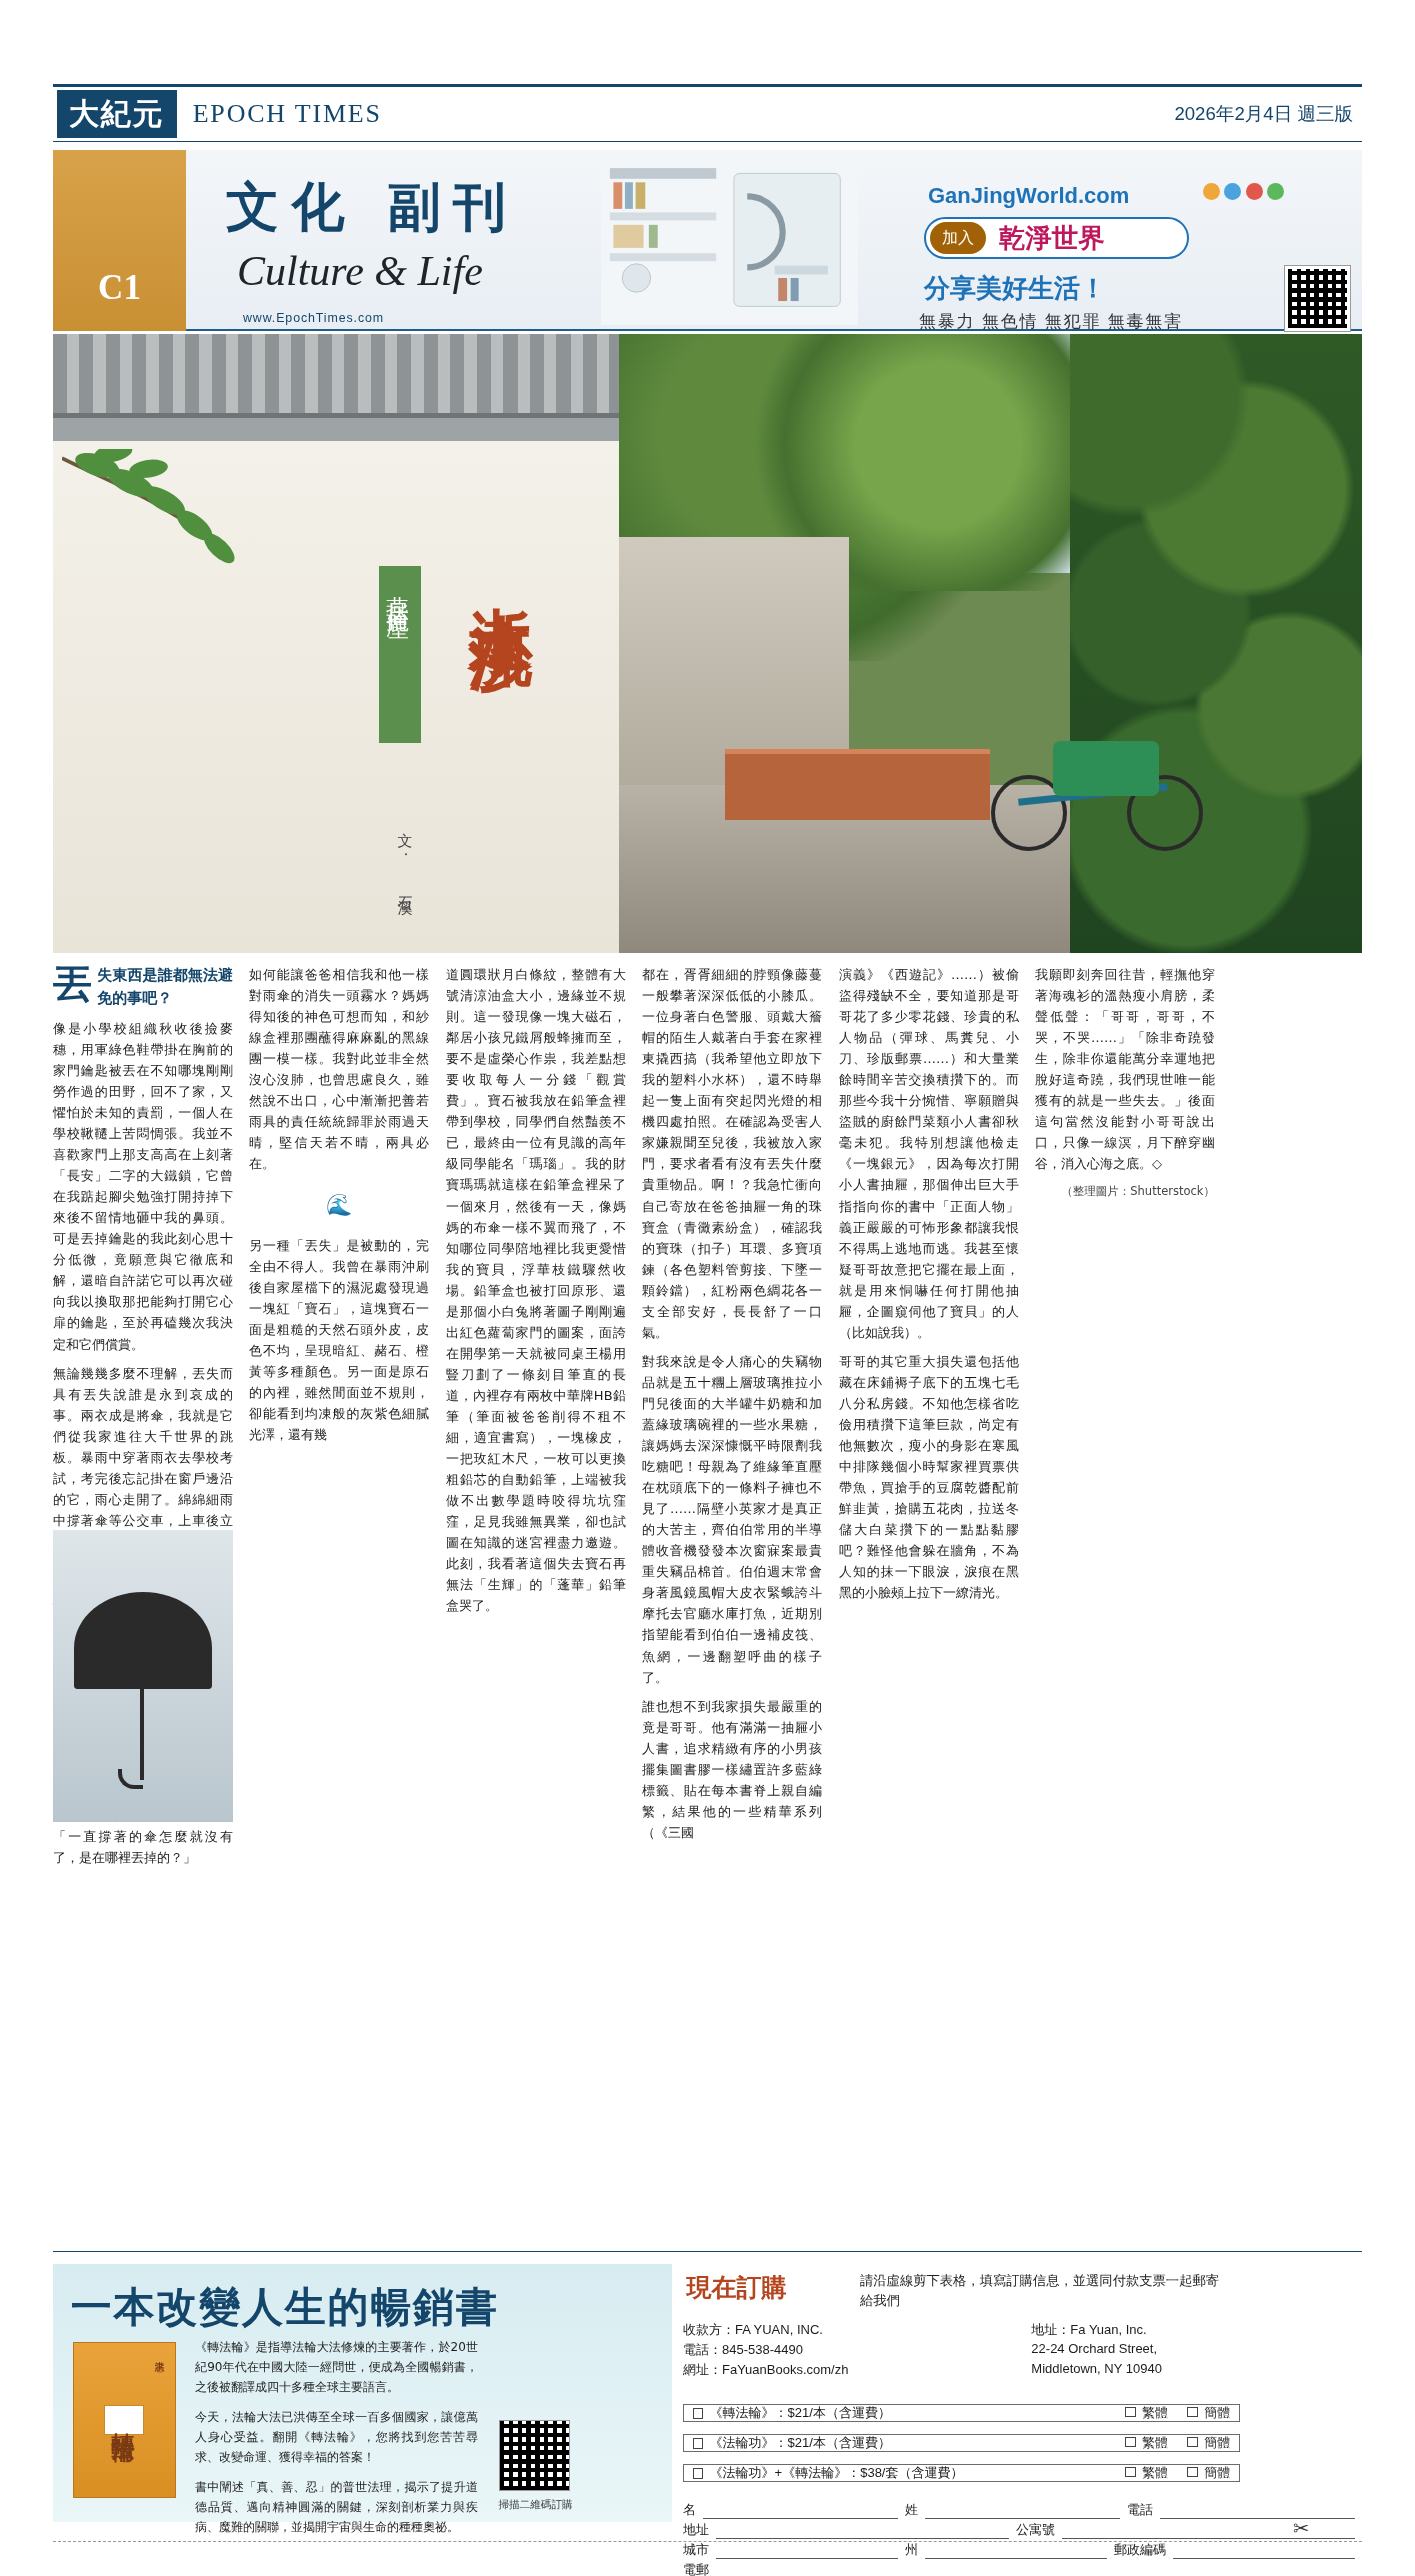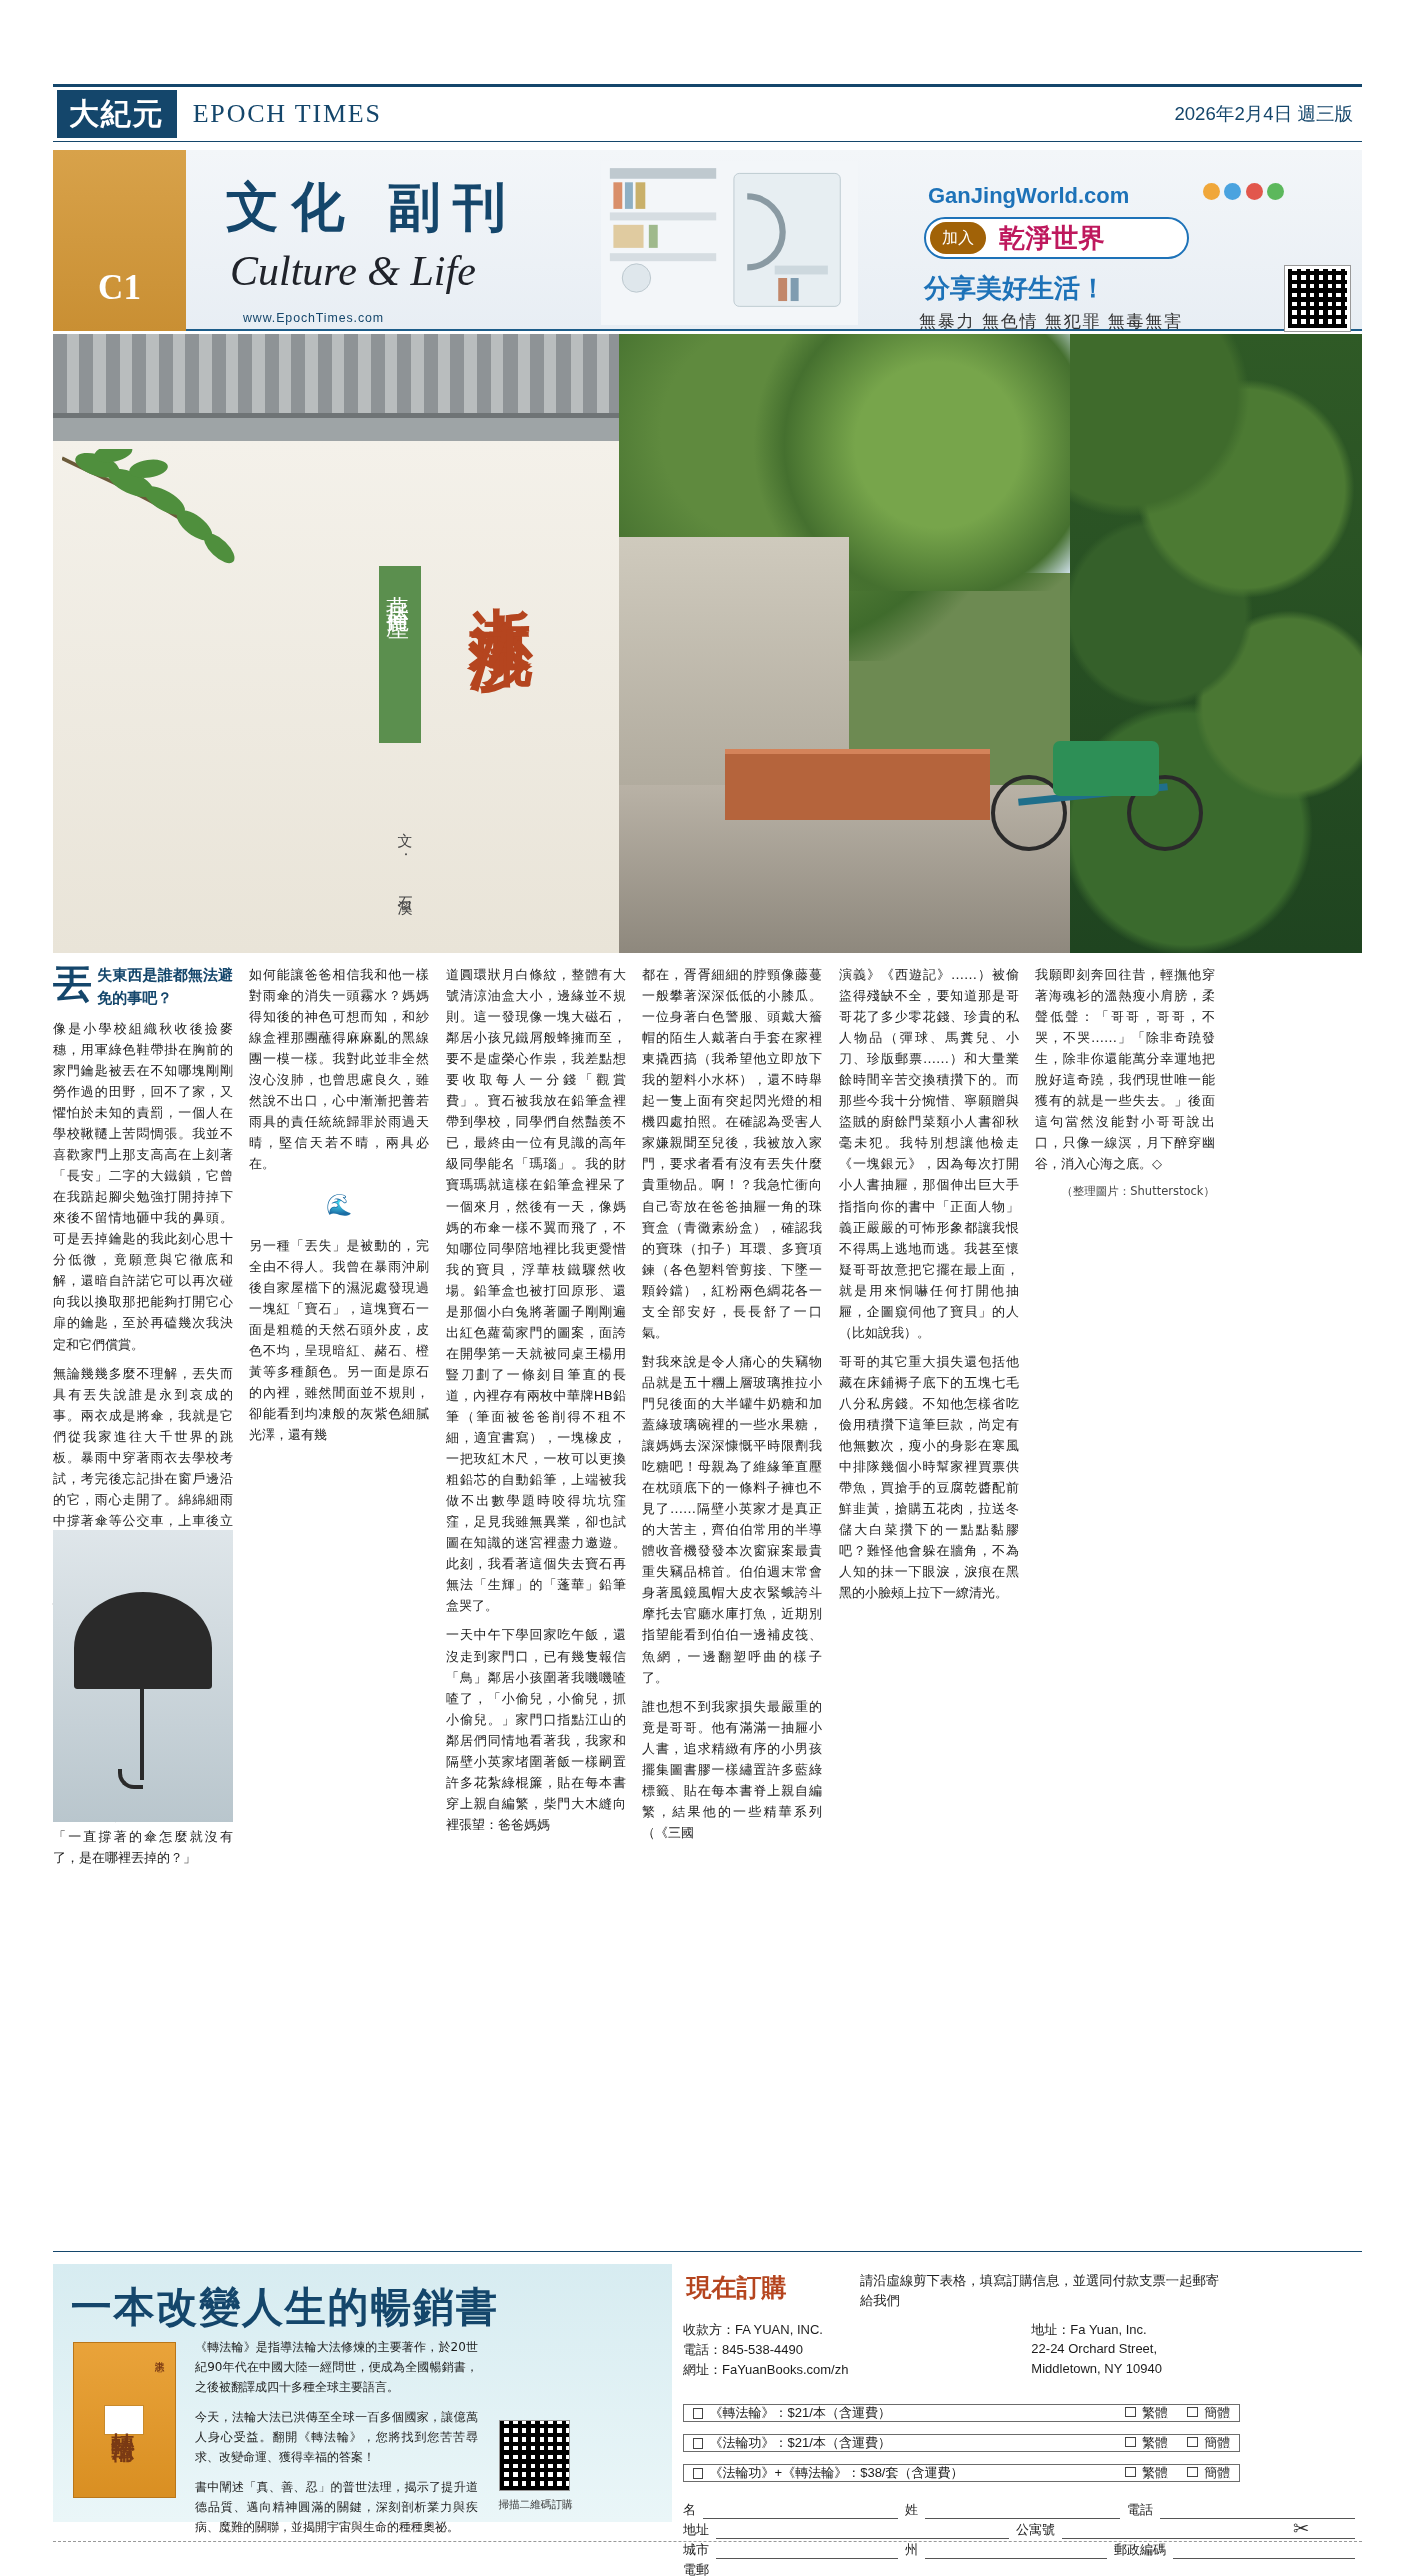--- a/index.html
+++ b/index.html
@@ -47,21 +47,21 @@
   }
   .banner-left .sec {
     color:#fff; font-size:35px; font-weight:bold; font-family:"Liberation Serif", serif;
   }
   .banner-title-zh {
     position:absolute; left:173px; top:22px;
     font-size:53px; font-weight:bold; color:#14466b; letter-spacing:12.4px;
     font-family:"DejaVu Sans", sans-serif;
   }
   .banner-title-en {
-    position:absolute; left:177px; top:97px;
+    position:absolute; left:184px; top:97px;
     font-size:42px; color:#20232a; font-style:italic;
     font-family:"Liberation Serif", serif;
     text-align:center;
   }
   .banner-url {
     position:absolute; left:190px; top:161px;
     font-size:12.4px; color:#14466b; letter-spacing:0.9px;
   }
   .banner-art {
     position:absolute; left:548px; top:10.6px; width:257px; height:164px;
@@ -454,21 +454,20 @@
     </div>
 
     <div class="col c2">
       <p>如何能讓爸爸相信我和他一樣對雨傘的消失一頭霧水？媽媽得知後的神色可想而知，和紗線盒裡那團蘸得麻麻亂的黑線團一模一樣。我對此並非全然沒心沒肺，也曾思慮良久，雖然說不出口，心中漸漸把善若雨具的責任統統歸罪於雨過天晴，堅信天若不晴，兩具必在。</p>
       <div class="snail-divider">🌊</div>
       <p>另一種「丟失」是被動的，完全由不得人。我曾在暴雨沖刷後自家屋檔下的濕泥處發現過一塊紅「寶石」，這塊寶石一面是粗糙的天然石頭外皮，皮色不均，呈現暗紅、赭石、橙黃等多種顏色。另一面是原石的內裡，雖然間面並不規則，卻能看到均凍般的灰紫色細膩光澤，還有幾</p>
     </div>
 
     <div class="col c3">
       <p>道圓環狀月白條紋，整體有大號清涼油盒大小，邊緣並不規則。這一發現像一塊大磁石，鄰居小孩兄鐵屑般蜂擁而至，要不是虛榮心作祟，我差點想要收取每人一分錢「觀賞費」。寶石被我放在鉛筆盒裡帶到學校，同學們自然豔羨不已，最終由一位有見識的高年級同學能名「瑪瑙」。我的財寶瑪瑪就這樣在鉛筆盒裡呆了一個來月，然後有一天，像媽媽的布傘一樣不翼而飛了，不知哪位同學陪地裡比我更愛惜我的寶貝，浮華枝鐵驟然收場。鉛筆盒也被打回原形、還是那個小白兔將著圖子剛剛遍出紅色蘿蔔家門的圖案，面誇在開學第一天就被同桌王楊用豎刀劃了一條刻目筆直的長道，內裡存有兩枚中華牌HB鉛筆（筆面被爸爸削得不租不細，適宜書寫），一塊橡皮，一把玫紅木尺，一枚可以更換粗鉛芯的自動鉛筆，上端被我做不出數學題時咬得坑坑窪窪，足見我雖無異業，卻也試圖在知識的迷宮裡盡力邀遊。此刻，我看著這個失去寶石再無法「生輝」的「蓬華」鉛筆盒哭了。</p>
-      <p>一天中午下學回家吃午飯，還沒走到家門口，已有幾隻報信「鳥」鄰居小孩圍著我嘰嘰喳喳了，「小偷兒，小偷兒，抓小偷兒。」家門口指點江山的鄰居們同情地看著我，我家和隔壁小英家堵圍著飯一樣嗣置許多花紮綠棍簾，貼在每本書穿上親自編繁，柴門大木縫向裡張望：爸爸媽媽</p>
     </div>
 
     <div class="col c4">
       <p>都在，胥胥細細的脖頸像藤蔓一般攀著深深低低的小膝瓜。一位身著白色警服、頭戴大簷帽的陌生人戴著白手套在家裡東撬西搞（我希望他立即放下我的塑料小水杯），還不時舉起一隻上面有突起閃光燈的相機四處拍照。在確認為受害人家嫌親聞至兒後，我被放入家門，要求者看有沒有丟失什麼貴重物品。啊！？我急忙衝向自己寄放在爸爸抽屜一角的珠寶盒（青黴素紛盒），確認我的寶珠（扣子）耳環、多寶項鍊（各色塑料管剪接、下墜一顆鈴鐺），紅粉兩色綢花各一支全部安好，長長舒了一口氣。</p>
       <p>對我來說是令人痛心的失竊物品就是五十糰上層玻璃推拉小門兒後面的大半罐牛奶糖和加蓋緣玻璃碗裡的一些水果糖，讓媽媽去深深慷慨平時限劑我吃糖吧！母親為了維緣筆直壓在枕頭底下的一條料子褲也不見了……隔壁小英家才是真正的大苦主，齊伯伯常用的半導體收音機發發本次窗寐案最貴重失竊品棉首。伯伯週末常會身著風鏡風帽大皮衣緊蛾誇斗摩托去官廳水庫打魚，近期別指望能看到伯伯一邊補皮筏、魚網，一邊翻塑呼曲的樣子了。</p>
       <p>誰也想不到我家損失最嚴重的竟是哥哥。他有滿滿一抽屜小人書，追求精緻有序的小男孩擺集圖書膠一樣繡置許多藍綠標籤、貼在每本書脊上親自編繁，結果他的一些精華系列（《三國</p>
     </div>
 
     <div class="col c5">
       <p>演義》《西遊記》……）被偷盜得殘缺不全，要知道那是哥哥花了多少零花錢、珍貴的私人物品（彈球、馬糞兒、小刀、珍版郵票……）和大量業餘時間辛苦交換積攢下的。而那些今我十分惋惜、寧願贈與盜賊的廚餘門菜類小人書卻秋毫未犯。我特別想讓他檢走《一塊銀元》，因為每次打開小人書抽屜，那個伸出巨大手指指向你的書中「正面人物」義正嚴嚴的可怖形象都讓我恨不得馬上逃地而逃。我甚至懷疑哥哥故意把它擺在最上面，就是用來恫嚇任何打開他抽屜，企圖窺伺他了寶貝」的人（比如說我）。</p>

